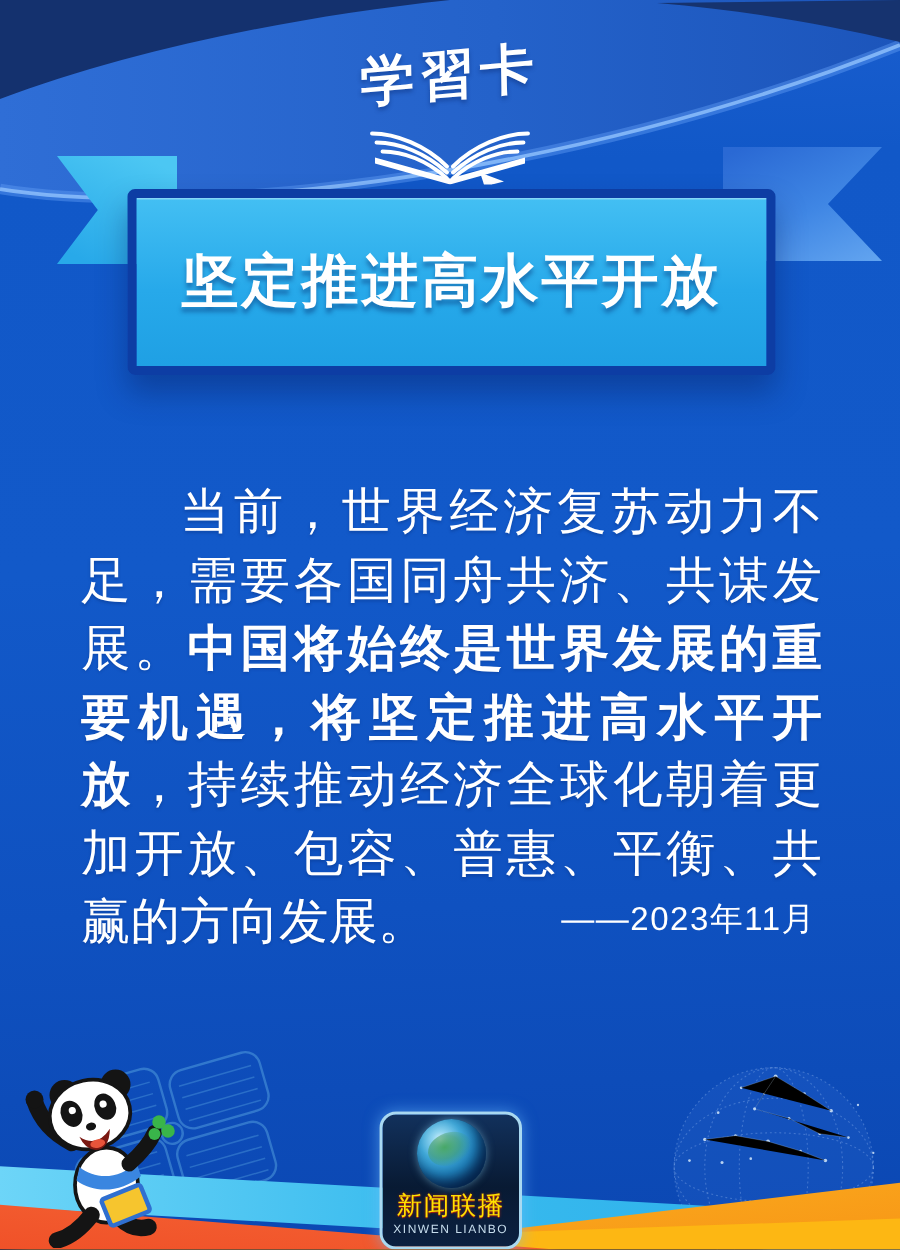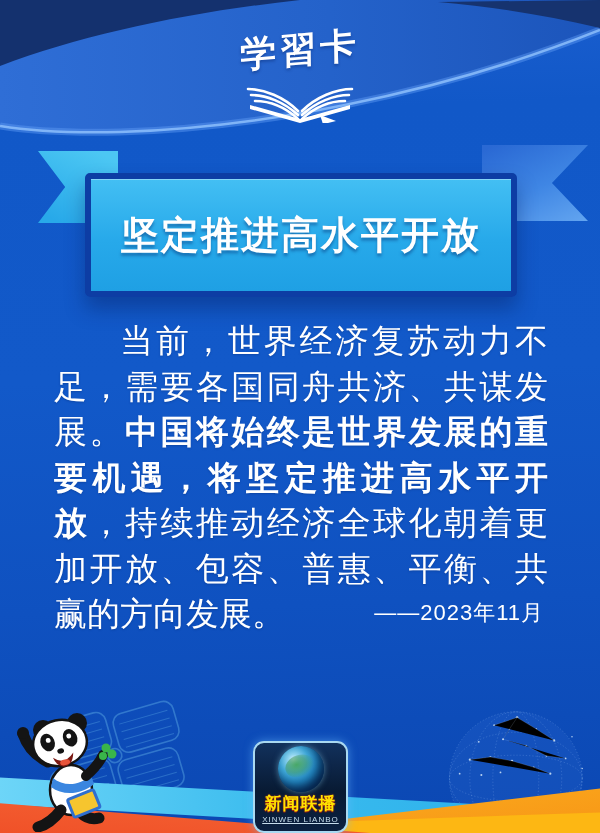--- a/index.html
+++ b/index.html
@@ -12,21 +12,21 @@
   .swoosh{position:absolute;left:0;top:0;width:600px;height:160px;}
   
   .brand{position:absolute;left:0;top:26px;width:600px;text-align:center;z-index:3;}
   .brand-text{
     display:inline-block;color:#fff;font-size:36px;font-weight:bold;
     transform:rotate(-5deg) skewX(-4deg);letter-spacing:4px;
     text-shadow:0 2px 3px rgba(8,40,110,.45);
   }
   .brand-book{display:block;margin:-4px auto 0;}
   
-  .ribbon{position:absolute;left:0;top:0;width:600px;height:280px;z-index:4;margin-top:47px;}
+  .ribbon{position:absolute;left:0;top:0;width:600px;height:280px;z-index:4;}
   .tail{position:absolute;}
   .tail-left{
     left:38px;top:104px;width:80px;height:72px;
     background:linear-gradient(205deg,#4cc7f3 10%,#28a9e9 90%);
     clip-path:polygon(0% 0%,100% 0%,100% 100%,0% 100%,34% 50%);
   }
   .tail-right{
     left:482px;top:98px;width:106px;height:76px;
     background:linear-gradient(155deg,#2a69d4 5%,#3f86e4 55%,#63a5f0 100%);
     clip-path:polygon(0% 0%,100% 0%,66% 50%,100% 100%,0% 100%);
@@ -82,24 +82,24 @@
     background:radial-gradient(circle at 34% 30%,#d9f3ff 0%,#8fd4ef 12%,#3fa7d8 32%,#1f7fb8 52%,#0d4f86 74%,#072c52 100%);
     box-shadow:inset -4px -5px 8px rgba(0,10,40,.6),0 0 6px rgba(140,220,255,.5);
     position:relative;
   }
   .earth::after{
     content:"";position:absolute;left:7px;top:9px;width:30px;height:22px;border-radius:50%;
     background:radial-gradient(ellipse at 40% 40%,rgba(60,160,80,.85) 0%,rgba(60,150,90,.55) 40%,rgba(60,140,90,0) 70%);
     transform:rotate(-18deg);
   }
   .xwlb-title{
-    color:#ffe300;font-size:17px;font-weight:bold;letter-spacing:1px;line-height:20px;margin-top:2px;
+    color:#ffe300;font-size:17px;font-weight:normal;letter-spacing:1px;line-height:20px;margin-top:2px;
     text-shadow:0 1px 0 #a31f10,0 0 2px rgba(200,40,20,.8);white-space:nowrap;
   }
-  .xwlb-sub{color:#c6dcec;font-size:8px;letter-spacing:1px;line-height:12px;white-space:nowrap;text-decoration:underline;}
+  .xwlb-sub{color:#c6dcec;font-size:8px;letter-spacing:1px;line-height:12px;white-space:nowrap;}
 </style>
 </head>
 <body>
 
 <div class="page">
 
   <svg class="swoosh" viewBox="0 0 600 160" aria-hidden="true">
     <defs>
       <linearGradient id="swg" x1="0" y1="0" x2="1" y2="0">
         <stop offset="0" stop-color="#2f6ed6"></stop>

